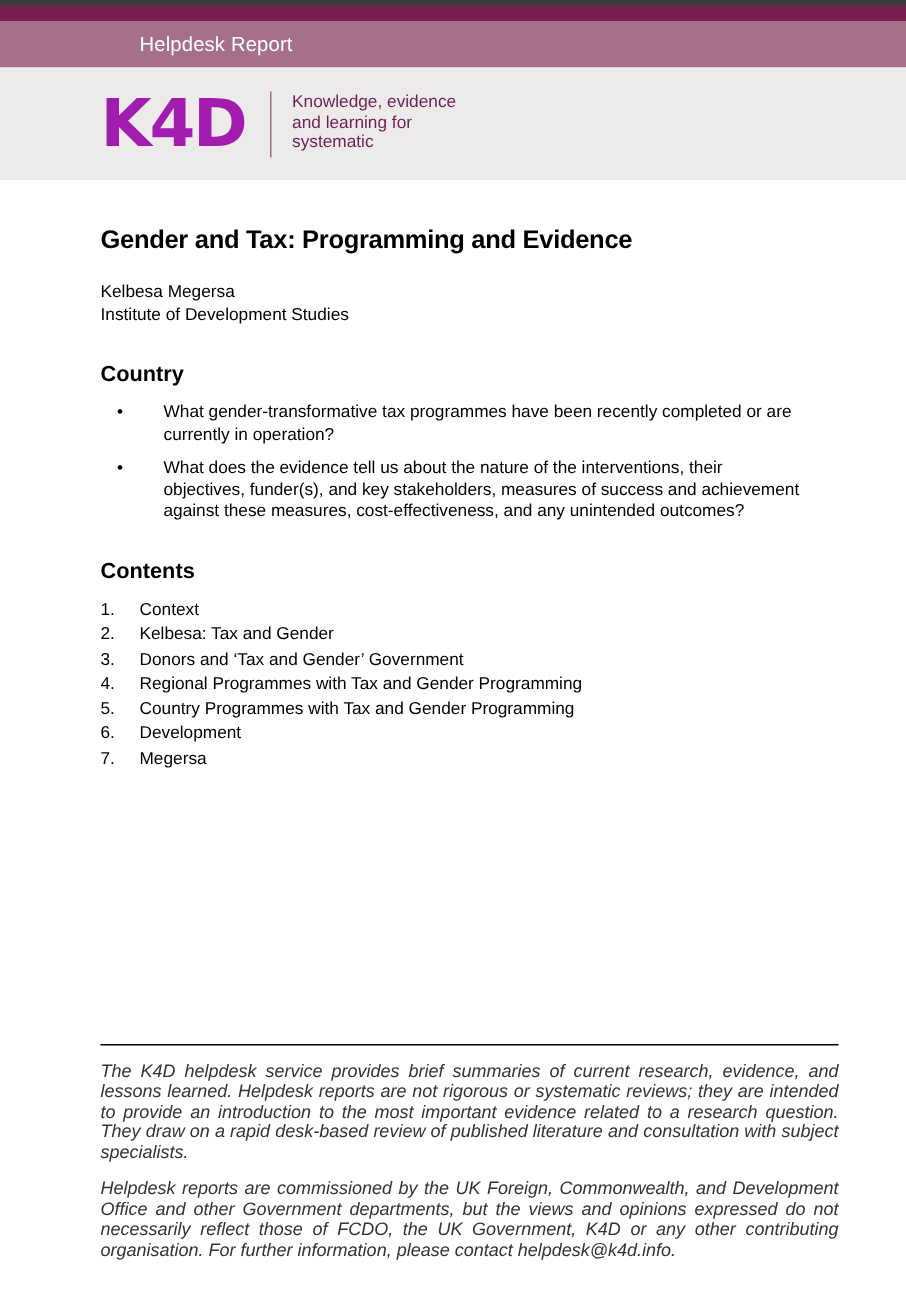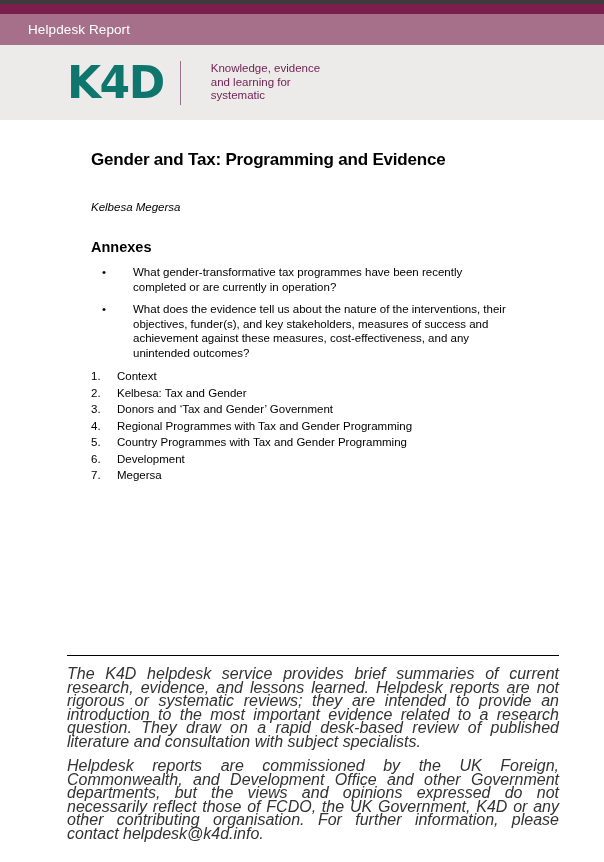--- a/index.html
+++ b/index.html
@@ -29,74 +29,72 @@
   }
   .header-band {
     height: 31px;
     background: #a6708a;
     display: flex;
     align-items: center;
   }
   .header-band-title {
     color: #ffffff;
     font-size: 13.5px;
-    padding-left: 28px;
+    padding-left: 93px;
     letter-spacing: 0.1px;
   }
 
   
   .logo-band {
     height: 75px;
     background: #ecebe9;
     display: flex;
     align-items: center;
     padding-left: 67px;
     box-sizing: border-box;
   }
   .logo-mark {
     font-family: "DejaVu Sans", sans-serif;
     font-weight: bold;
     font-size: 44px;
     line-height: 44px;
-    color: #0f766e;
+    color: #a21caf;
     letter-spacing: -1.5px;
   }
   .logo-divider {
     width: 1px;
     height: 44px;
     background: #9a6f8c;
     margin-left: 16px;
     margin-right: 14px;
   }
   .logo-tagline {
     color: #6e1f51;
     font-size: 11.5px;
     line-height: 13.5px;
-    margin-left: 16px;
   }
   .logo-tagline div { white-space: nowrap; }
 
   
   .page {
-    padding: 0 91px;
+    padding: 0 67px;
     box-sizing: border-box;
     background: #ffffff;
   }
 
   .doc-title {
     font-size: 17px;
     font-weight: bold;
     margin-top: 30px;
     letter-spacing: -0.2px;
   }
 
   .byline {
-    margin-top: 30px;
-    font-size: 11.5px;
-    font-style: italic;
+    margin-top: 18px;
+    font-size: 11.5px;
     line-height: 15px;
   }
 
   .section-heading {
     font-size: 14.5px;
     font-weight: bold;
     margin-top: 24px;
     margin-bottom: 10px;
   }
 
@@ -135,21 +133,21 @@
     left: 67px;
     right: 45px;
     bottom: 22px;
   }
   .footer-rule {
     border: none;
     border-top: 1px solid #000000;
     margin: 0 0 11px 0;
   }
   .footer-para {
-    font-size: 16px;
+    font-size: 12px;
     font-style: italic;
     line-height: 13.5px;
     text-align: justify;
     color: #333333;
     margin: 0 0 11px 0;
   }
   .footer-para:last-child { margin-bottom: 0; }
 </style>
 </head>
 <body>
@@ -169,34 +167,36 @@
     <div>systematic</div>
   </span>
 </div>
 
 <div class="page">
 
   <div class="doc-title">Gender and Tax: Programming and Evidence</div>
 
   <div class="byline">
     <div>Kelbesa Megersa</div>
+    <div>Institute of Development Studies</div>
   </div>
 
-  <div class="section-heading">Annexes</div>
+  <div class="section-heading">Country</div>
   <ul class="bullet-list">
     <li class="bullet-item">
       <span class="bullet-dot">•</span>
       <span class="bullet-text">What gender-transformative tax programmes have been recently completed or are currently in operation?</span>
     </li>
     <li class="bullet-item">
       <span class="bullet-dot">•</span>
       <span class="bullet-text">What does the evidence tell us about the nature of the interventions, their objectives, funder(s), and key stakeholders, measures of success and achievement against these measures, cost-effectiveness, and any unintended outcomes?</span>
     </li>
   </ul>
 
+  <div class="section-heading">Contents</div>
   <ol class="contents-list">
     <li class="contents-item">
       <span class="contents-num">1.</span>
       <span class="contents-label">Context</span>
     </li>
     <li class="contents-item">
       <span class="contents-num">2.</span>
       <span class="contents-label">Kelbesa: Tax and Gender</span>
     </li>
     <li class="contents-item">

